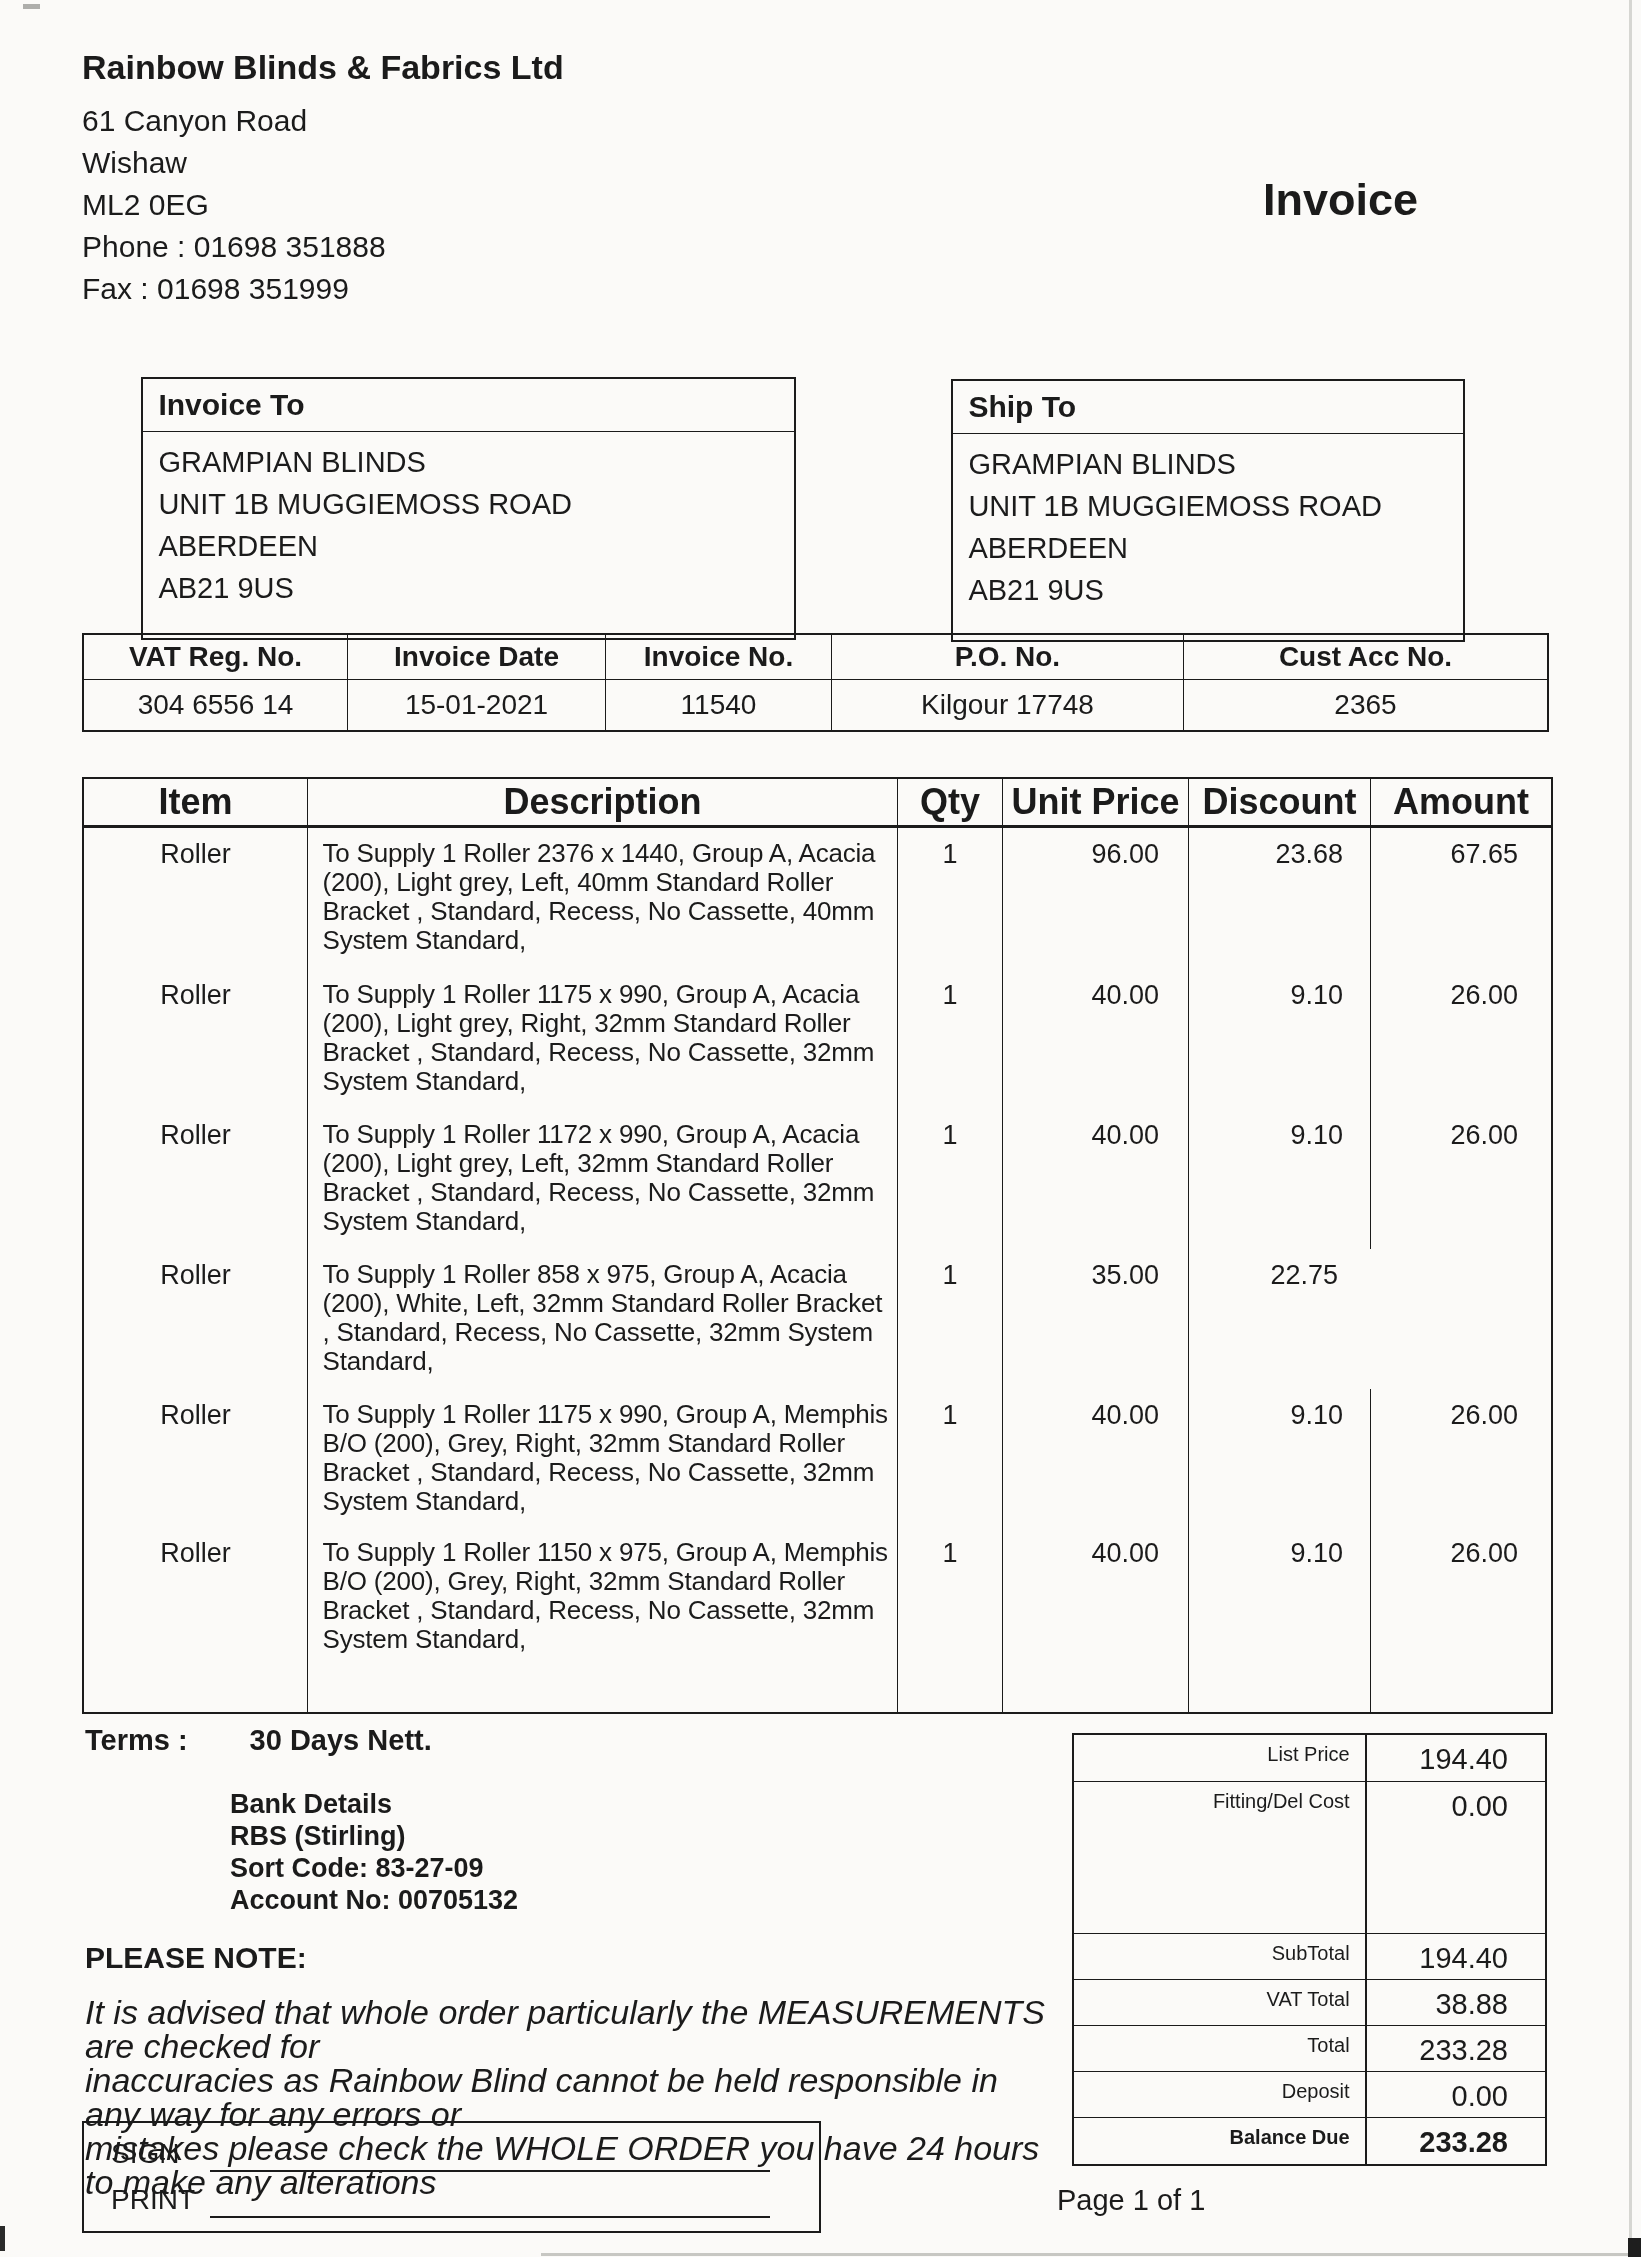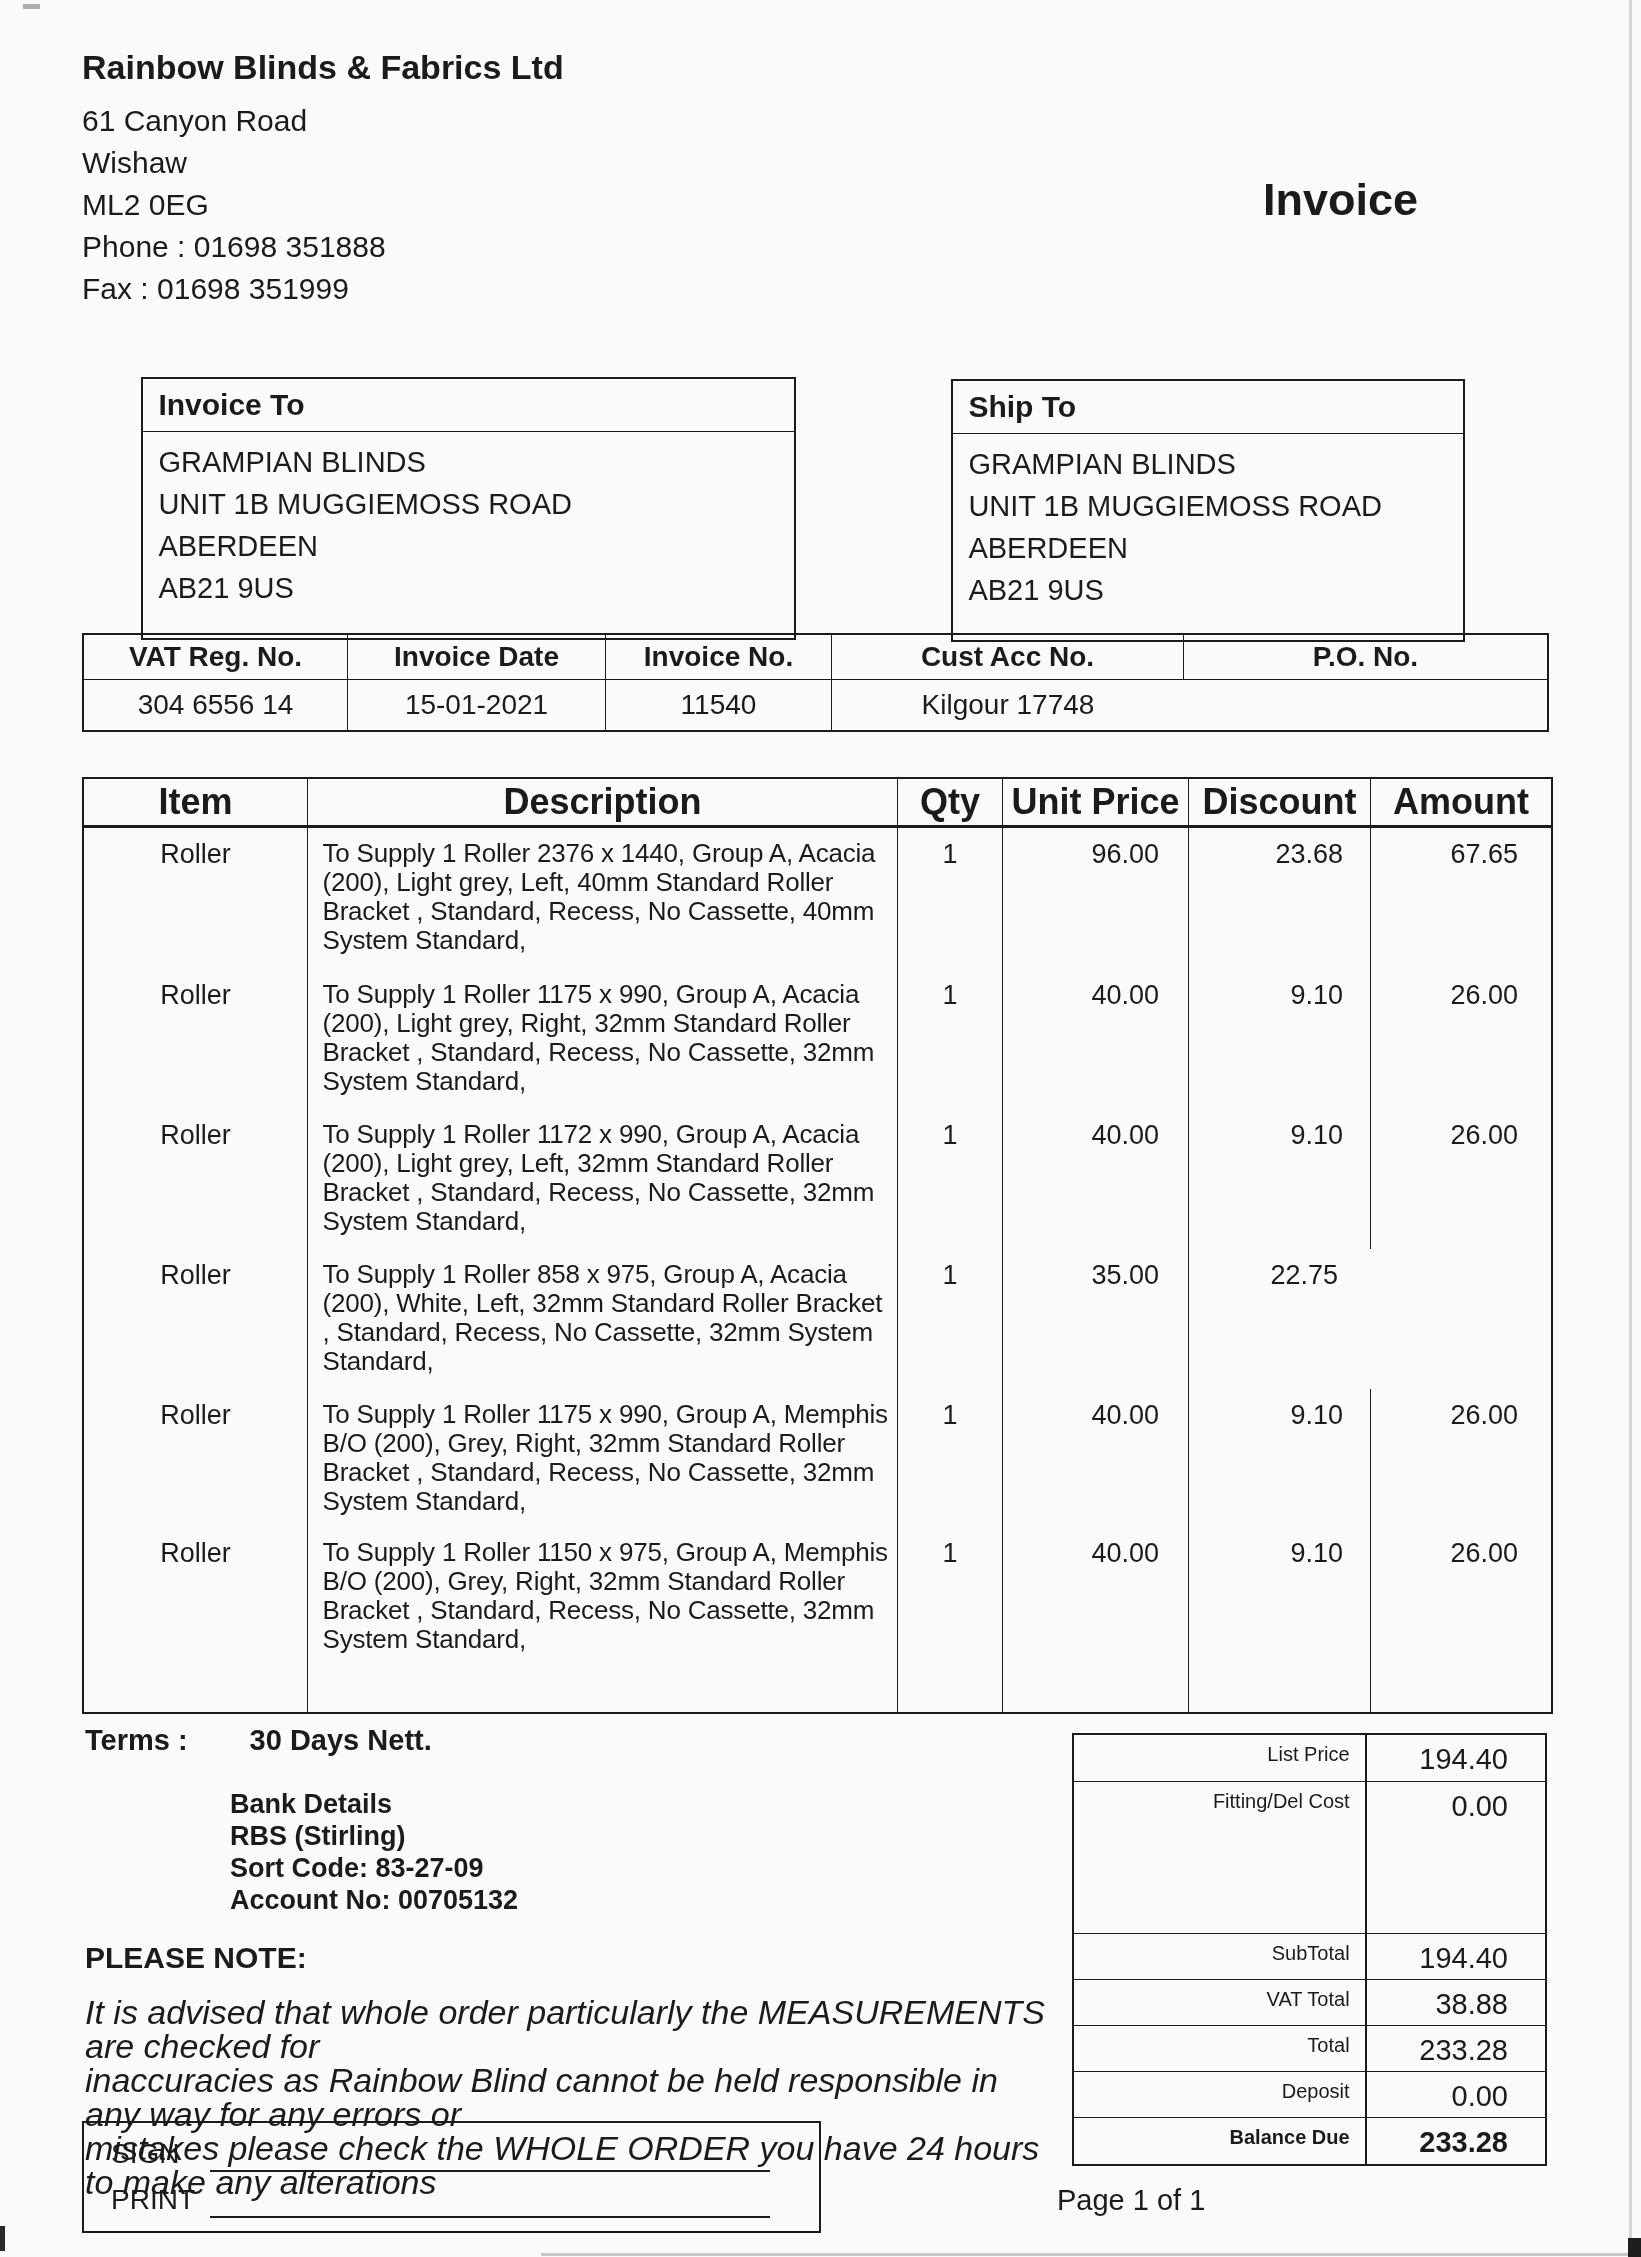--- a/index.html
+++ b/index.html
@@ -110,28 +110,29 @@
       <div>ABERDEEN</div>
       <div>AB21 9US</div>
     </div>
   </div>
 
   <div class="meta-table">
     <div class="meta-row hdr">
       <div class="meta-cell">VAT Reg. No.</div>
       <div class="meta-cell">Invoice Date</div>
       <div class="meta-cell">Invoice No.</div>
+      <div class="meta-cell">P.O. No.</div>
       <div class="meta-cell">Cust Acc No.</div>
-      <div class="meta-cell">P.O. No.</div>
     </div>
     <div class="meta-row val">
       <div class="meta-cell">304 6556 14</div>
       <div class="meta-cell">15-01-2021</div>
       <div class="meta-cell">11540</div>
       <div class="meta-cell">Kilgour 17748</div>
+      <div class="meta-cell">2365</div>
     </div>
   </div>
 
   <div class="items-table">
     <div class="items-header">
       <div class="hcell">Item</div>
       <div class="hcell">Description</div>
       <div class="hcell">Qty</div>
       <div class="hcell">Unit Price</div>
       <div class="hcell">Discount</div>

